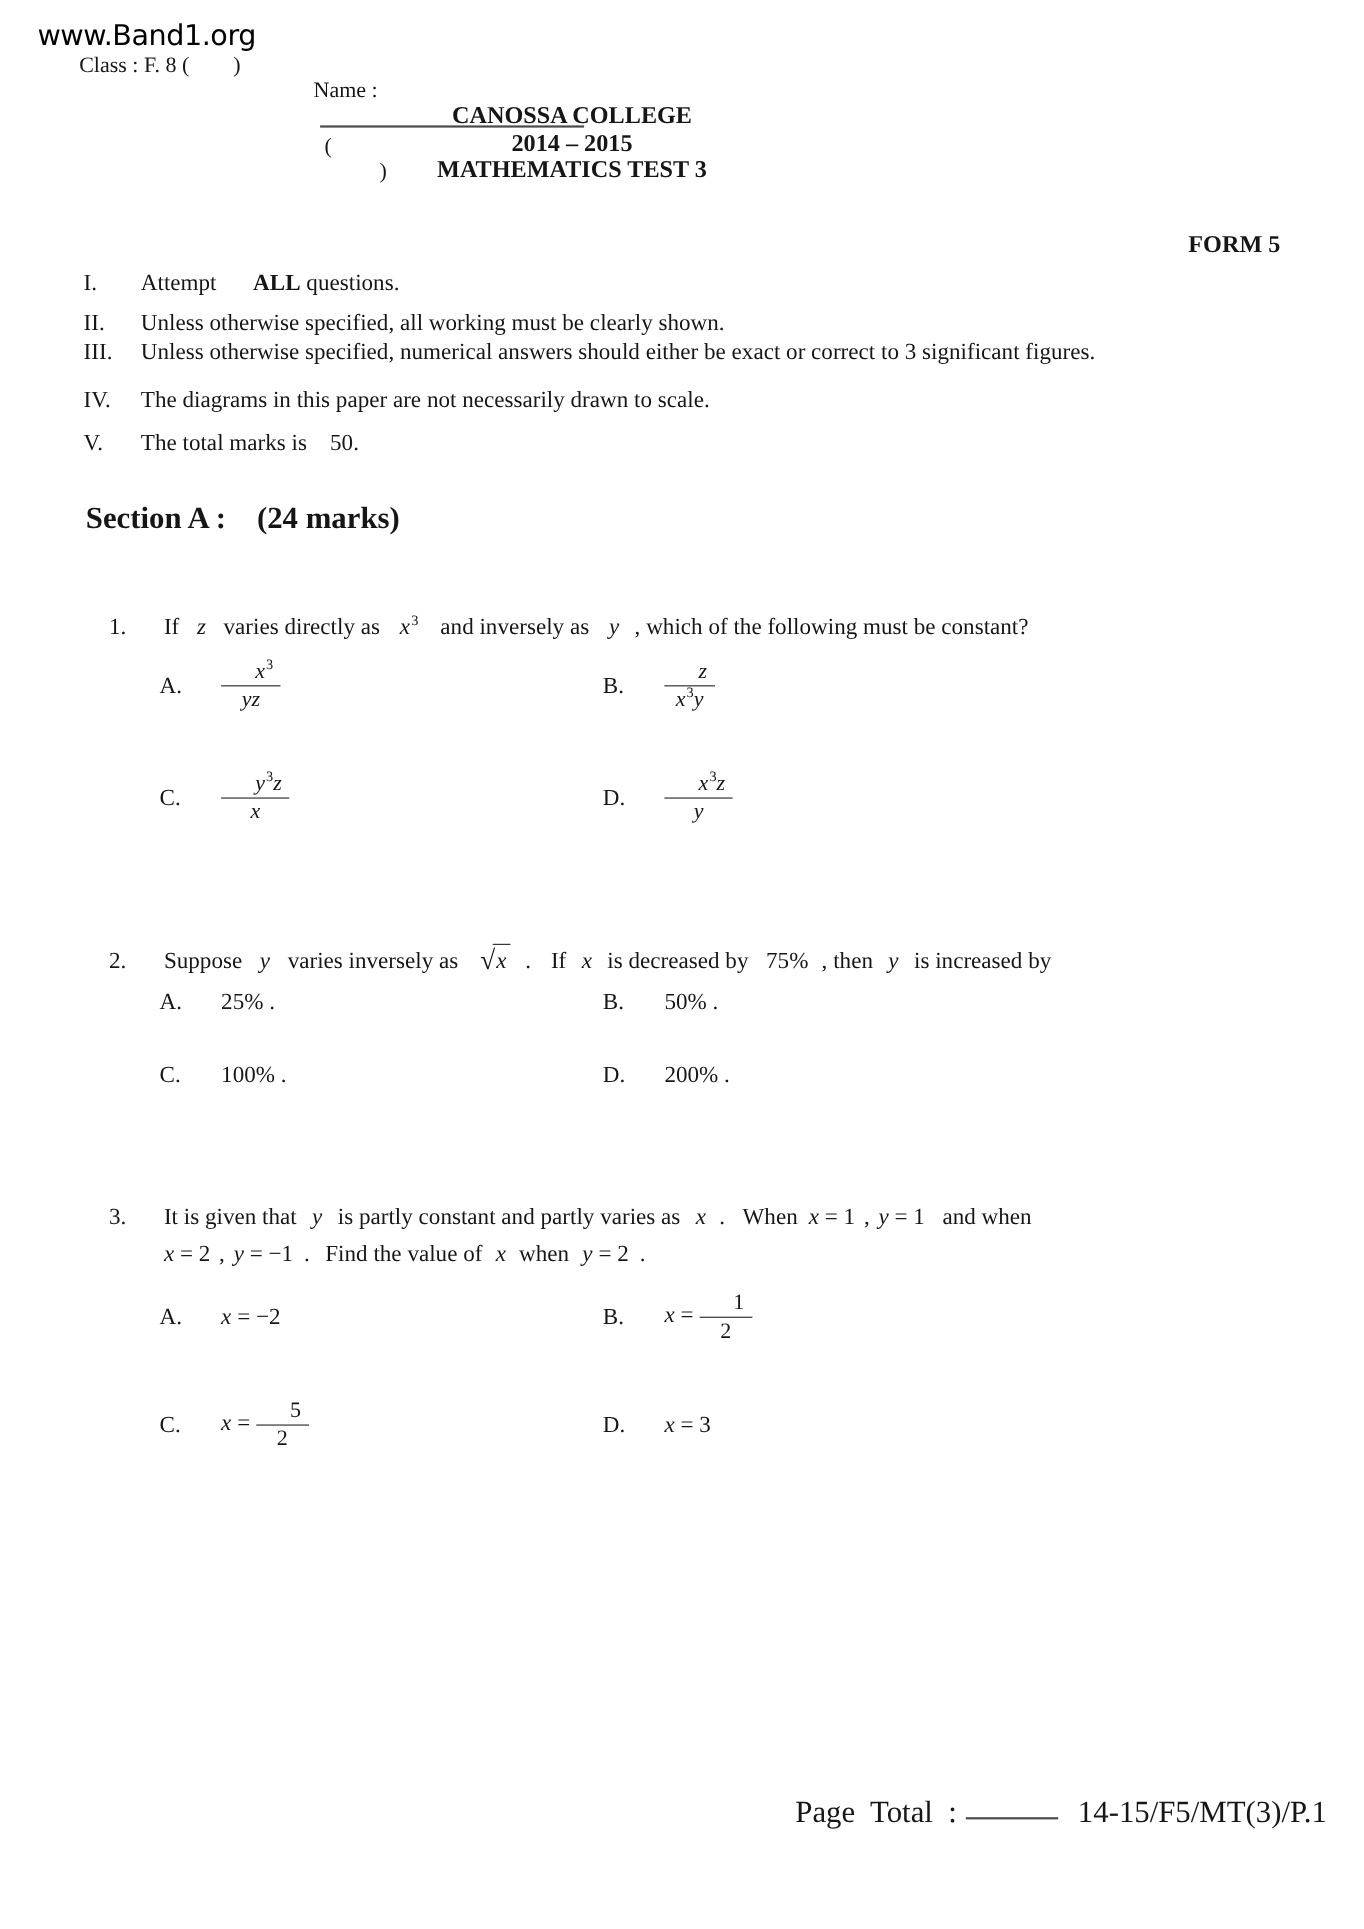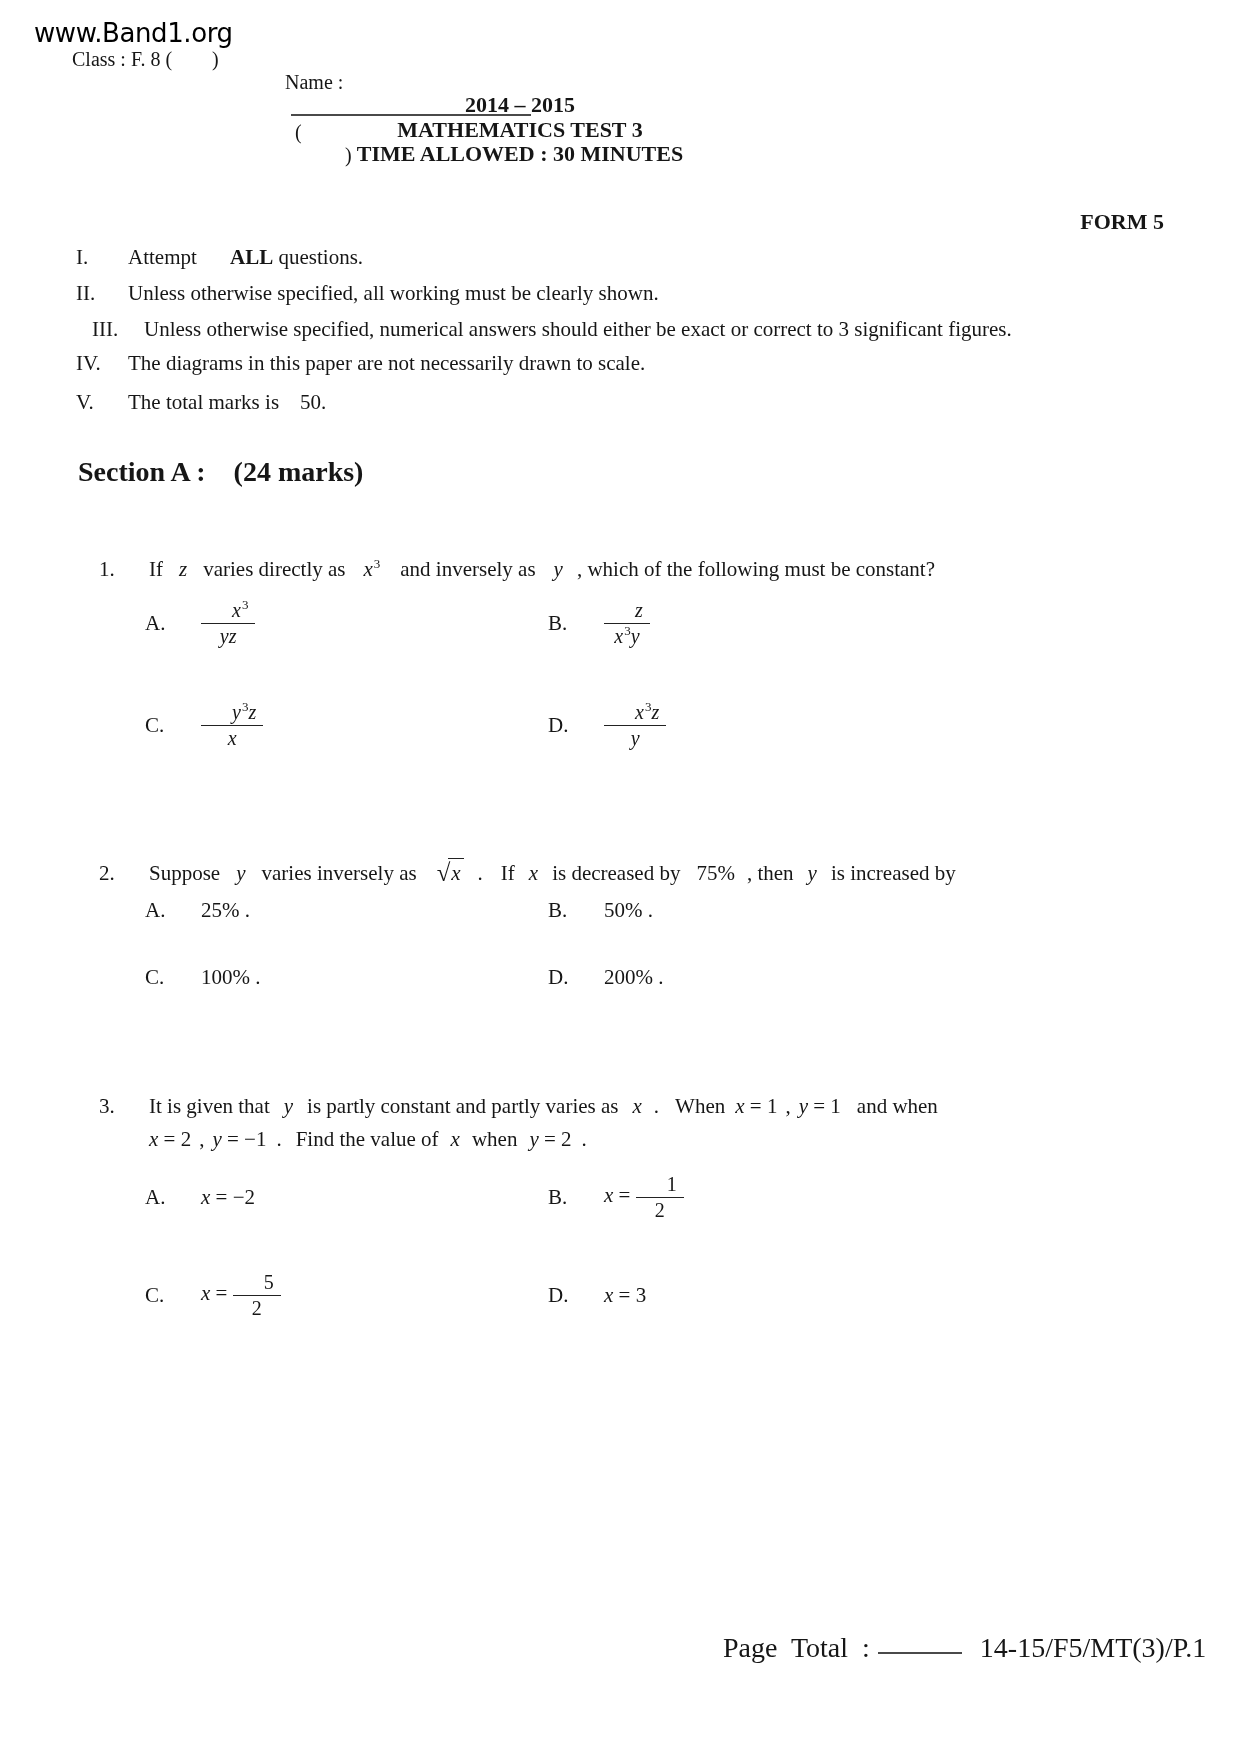--- a/index.html
+++ b/index.html
@@ -63,36 +63,36 @@
     <span class="abs hdr-line pre" style="left:72px; top:2px;">Class : F. 8 (        )</span>
     <span class="abs hdr-line" style="left:255px; top:2px; white-space:pre;">
       <span>Name :</span>
       <span class="blank" style="width:240px; margin-left:6px;"></span>
       <span style="margin-left:10px;">(</span>
       <span style="margin-left:60px;">)</span>
     </span>
   </div>
 
   <div class="abs title-block" style="left:0; top:93px; width:1040px;">
+    <div>CANOSSA COLLEGE</div>
     <div>2014 – 2015</div>
     <div>MATHEMATICS TEST 3</div>
-    <div>TIME ALLOWED : 30 MINUTES</div>
   </div>
 
   <div class="abs form-label" style="right:76px; top:209px;">FORM 5</div>
 
   <div class="abs" style="left:0; top:245px; width:1240px; height:36px;">
     <span class="instr-num">I.</span>
     <span class="instr-text"><span>Attempt </span><span class="b">ALL</span><span> questions.</span></span>
   </div>
   <div class="abs" style="left:0; top:281px; width:1093px; height:36px;">
     <span class="instr-num">II.</span>
     <span class="instr-text"><span>Unless otherwise specified, all working must be clearly shown.</span><span class="b"></span><span></span></span>
   </div>
-  <div class="abs" style="left:0; top:317px; width:1208px; height:36px;margin-left:16px;">
+  <div class="abs" style="left:0; top:307px; width:1208px; height:36px;">
     <span class="instr-num">III.</span>
     <span class="instr-text"><span>Unless otherwise specified, numerical answers should either be exact or correct to 3 significant figures.</span><span class="b"></span><span></span></span>
   </div>
   <div class="abs" style="left:0; top:351px; width:1240px; height:36px;">
     <span class="instr-num">IV.</span>
     <span class="instr-text"><span>The diagrams in this paper are not necessarily drawn to scale.</span><span class="b"></span><span></span></span>
   </div>
   <div class="abs" style="left:0; top:390px; width:1240px; height:36px;">
     <span class="instr-num">V.</span>
     <span class="instr-text"><span>The total marks is    50.</span><span class="b"></span><span></span></span>

